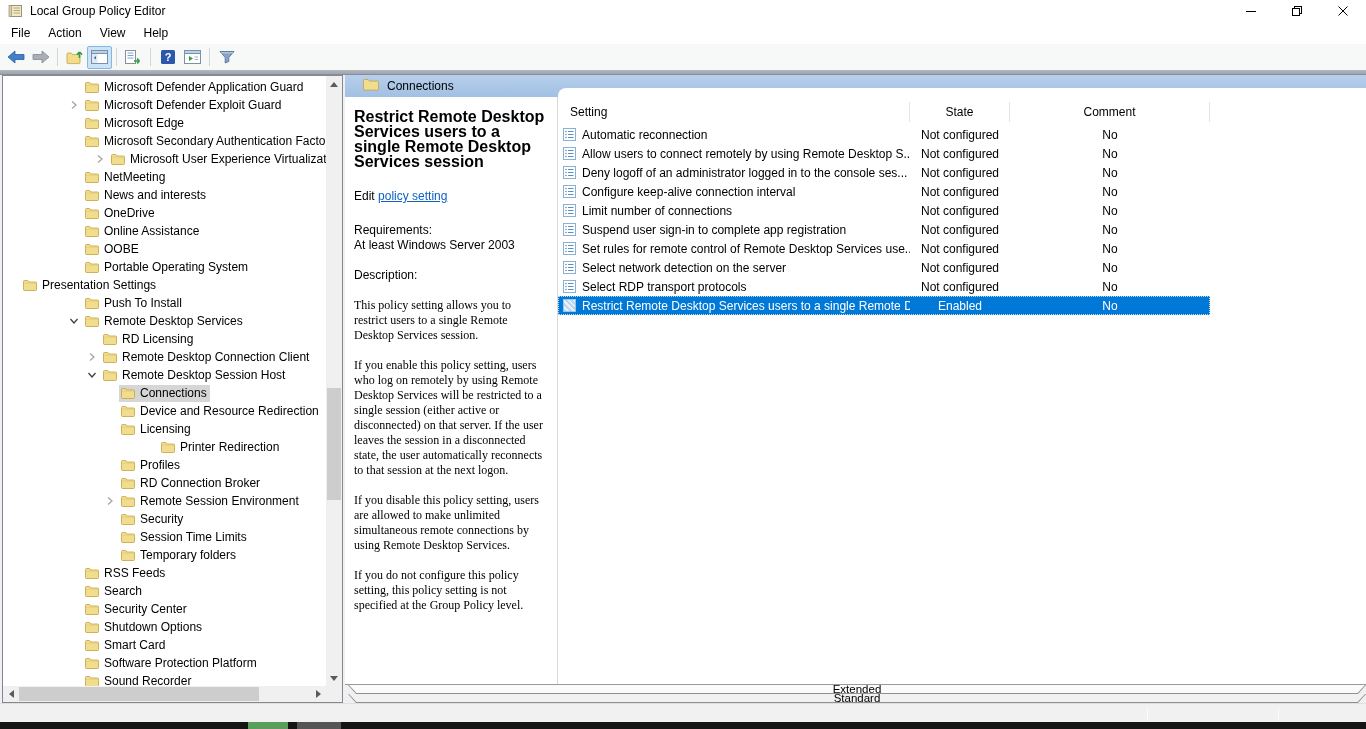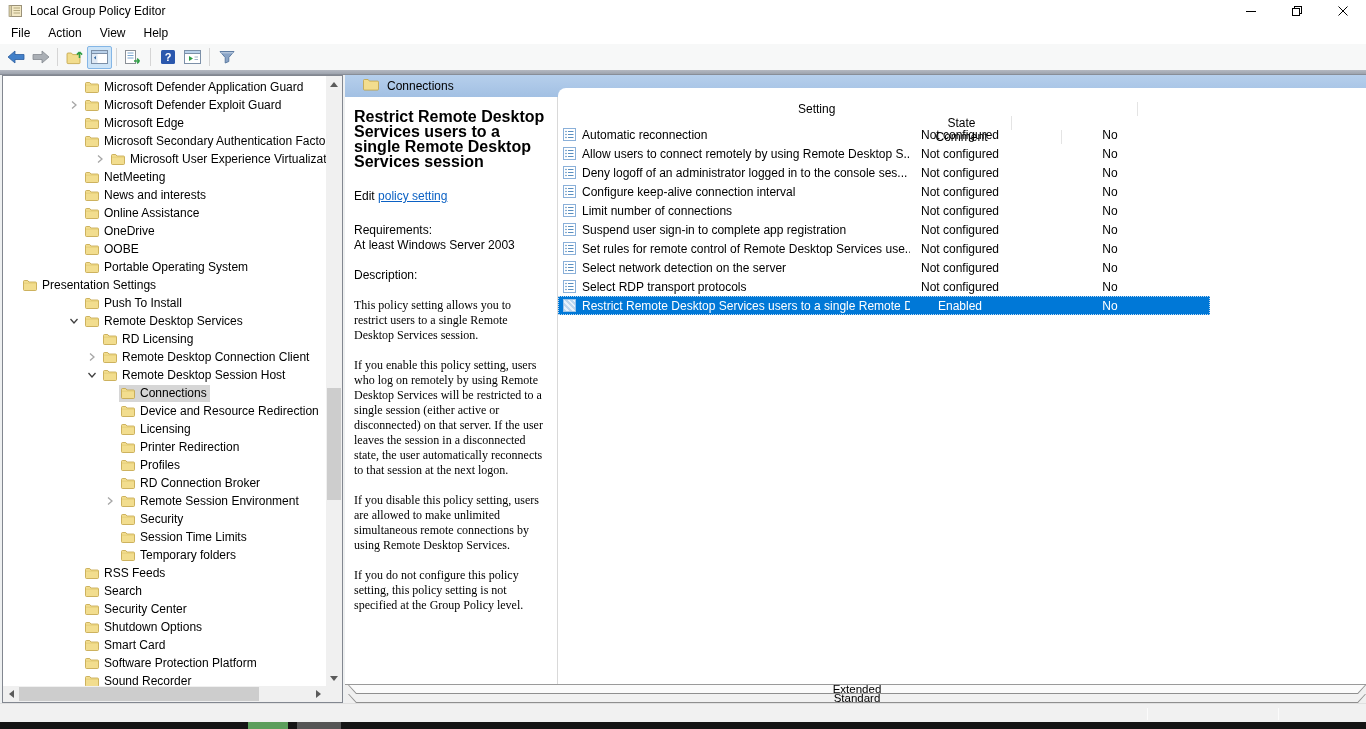--- a/index.html
+++ b/index.html
@@ -58,21 +58,21 @@
   .desc-panel { position:absolute; left:0; top:22px; width:213px; bottom:19px; background:#fff; border-right:1px solid #d9d9d9; padding:8px 10px 0 9px; overflow:hidden; }
   .policy-title { font-weight:bold; font-size:16px; line-height:15px; margin-top:4px; }
   .edit-row { margin-top:20px; }
   .edit-link { color:#0b61c4; text-decoration:underline; }
   .req-label, .desc-label { margin-top:20px; line-height:15px; }
   .req-value { line-height:15px; }
   .desc-label { margin-top:15px; }
   .desc-paras p { margin-top:15px; line-height:15px;font-family:Liberation Serif, serif; }
 
   .list-panel { position:absolute; left:213px; top:13px; right:0; bottom:19px; background:#fff; border-top-left-radius:8px; padding-top:14px; overflow:hidden; }
-  .lheader { display:flex; height:20px; align-items:center;flex-direction:column; }
+  .lheader { display:flex; height:20px; align-items:flex-end; }
   .lh-cell { height:20px; display:flex; align-items:center; border-right:1px solid #e4e4e4; }
   .lh-set { width:352px; padding-left:12px; }
   .lh-state { width:100px; justify-content:center; }
   .lh-com { width:200px; justify-content:center; }
   .lrows { margin-top:3px; }
   .lrow { display:flex; width:652px; height:19px; align-items:center; }
   .lrow.sel { background:#0078d7; color:#fff; outline:1px dotted #bcd9f3; outline-offset:-1px; }
   .c-set { width:352px; display:flex; align-items:center; padding-left:5px; overflow:hidden; white-space:nowrap; }
   .licon { display:inline-flex; width:13px; height:13px; margin-right:6px; flex:0 0 13px; align-items:center; }
   .licon.checker { background:repeating-linear-gradient(45deg,#bcd6ee 0 2px,#e8f2fb 2px 4px); border:1px solid #9cc3e8; }
@@ -295,33 +295,33 @@
         </div>
         <div class="tree-item" style="padding-left: 62px;">
           <span class="tw"></span>
           <span class="hl">
             <span class="fold">
               <svg width="14" height="12" viewBox="0 0 14 12">
                 <path d="M0.5 2.5 a1 1 0 0 1 1-1 h3.2 l1.2 1.5 h6.6 a1 1 0 0 1 1 1 v6.5 a1 1 0 0 1 -1 1 h-11 a1 1 0 0 1 -1-1 z" fill="#f2dd8e" stroke="#c2a244" stroke-width="0.8"></path>
                 <path d="M1 4.2 h12" stroke="#e4cd76" stroke-width="0.8"></path>
               </svg>
             </span>
+            <span class="tlabel">OneDrive</span>
+          </span>
+        </div>
+        <div class="tree-item" style="padding-left: 62px;">
+          <span class="tw"></span>
+          <span class="hl">
+            <span class="fold">
+              <svg width="14" height="12" viewBox="0 0 14 12">
+                <path d="M0.5 2.5 a1 1 0 0 1 1-1 h3.2 l1.2 1.5 h6.6 a1 1 0 0 1 1 1 v6.5 a1 1 0 0 1 -1 1 h-11 a1 1 0 0 1 -1-1 z" fill="#f2dd8e" stroke="#c2a244" stroke-width="0.8"></path>
+                <path d="M1 4.2 h12" stroke="#e4cd76" stroke-width="0.8"></path>
+              </svg>
+            </span>
             <span class="tlabel">Online Assistance</span>
-          </span>
-        </div>
-        <div class="tree-item" style="padding-left: 62px;">
-          <span class="tw"></span>
-          <span class="hl">
-            <span class="fold">
-              <svg width="14" height="12" viewBox="0 0 14 12">
-                <path d="M0.5 2.5 a1 1 0 0 1 1-1 h3.2 l1.2 1.5 h6.6 a1 1 0 0 1 1 1 v6.5 a1 1 0 0 1 -1 1 h-11 a1 1 0 0 1 -1-1 z" fill="#f2dd8e" stroke="#c2a244" stroke-width="0.8"></path>
-                <path d="M1 4.2 h12" stroke="#e4cd76" stroke-width="0.8"></path>
-              </svg>
-            </span>
-            <span class="tlabel">OneDrive</span>
           </span>
         </div>
         <div class="tree-item" style="padding-left: 62px;">
           <span class="tw"></span>
           <span class="hl">
             <span class="fold">
               <svg width="14" height="12" viewBox="0 0 14 12">
                 <path d="M0.5 2.5 a1 1 0 0 1 1-1 h3.2 l1.2 1.5 h6.6 a1 1 0 0 1 1 1 v6.5 a1 1 0 0 1 -1 1 h-11 a1 1 0 0 1 -1-1 z" fill="#f2dd8e" stroke="#c2a244" stroke-width="0.8"></path>
                 <path d="M1 4.2 h12" stroke="#e4cd76" stroke-width="0.8"></path>
               </svg>
@@ -454,21 +454,21 @@
           <span class="hl">
             <span class="fold">
               <svg width="14" height="12" viewBox="0 0 14 12">
                 <path d="M0.5 2.5 a1 1 0 0 1 1-1 h3.2 l1.2 1.5 h6.6 a1 1 0 0 1 1 1 v6.5 a1 1 0 0 1 -1 1 h-11 a1 1 0 0 1 -1-1 z" fill="#f2dd8e" stroke="#c2a244" stroke-width="0.8"></path>
                 <path d="M1 4.2 h12" stroke="#e4cd76" stroke-width="0.8"></path>
               </svg>
             </span>
             <span class="tlabel">Licensing</span>
           </span>
         </div>
-        <div class="tree-item" style="padding-left: 98px;">
+        <div class="tree-item" style="padding-left: 98px; gap: 40px;">
           <span class="tw"></span>
           <span class="hl">
             <span class="fold">
               <svg width="14" height="12" viewBox="0 0 14 12">
                 <path d="M0.5 2.5 a1 1 0 0 1 1-1 h3.2 l1.2 1.5 h6.6 a1 1 0 0 1 1 1 v6.5 a1 1 0 0 1 -1 1 h-11 a1 1 0 0 1 -1-1 z" fill="#f2dd8e" stroke="#c2a244" stroke-width="0.8"></path>
                 <path d="M1 4.2 h12" stroke="#e4cd76" stroke-width="0.8"></path>
               </svg>
             </span>
             <span class="tlabel">Printer Redirection</span>
           </span>

